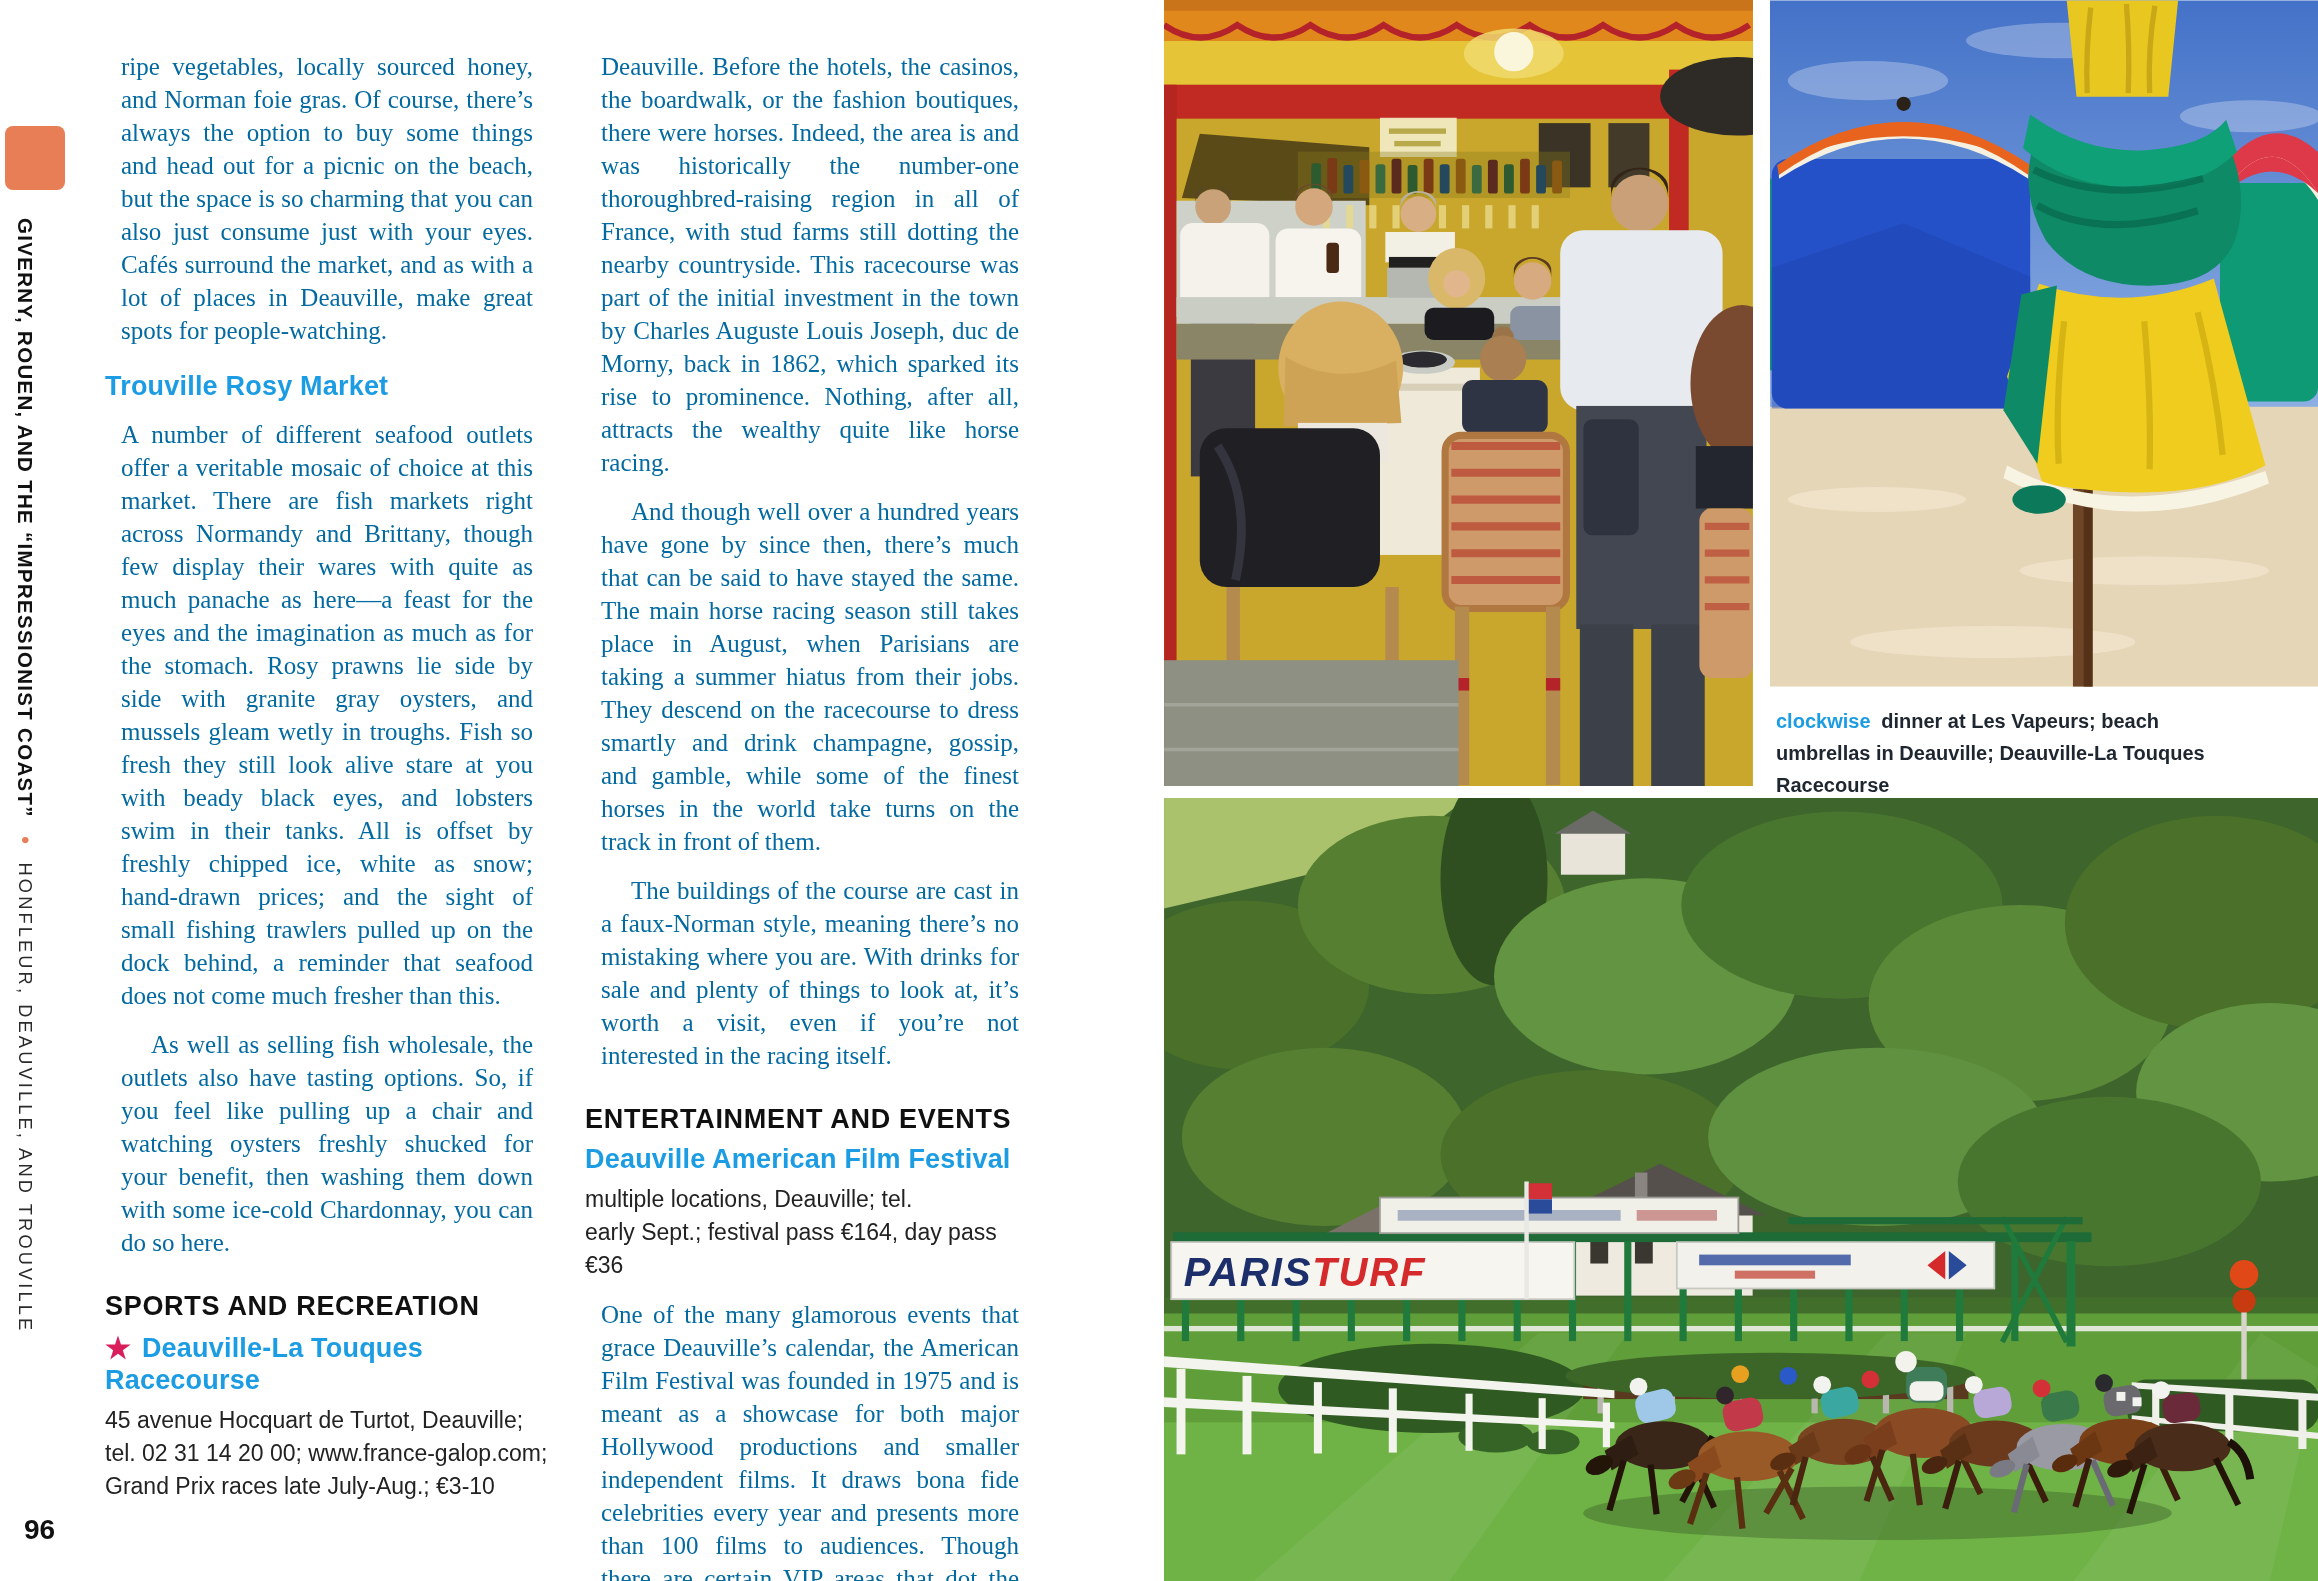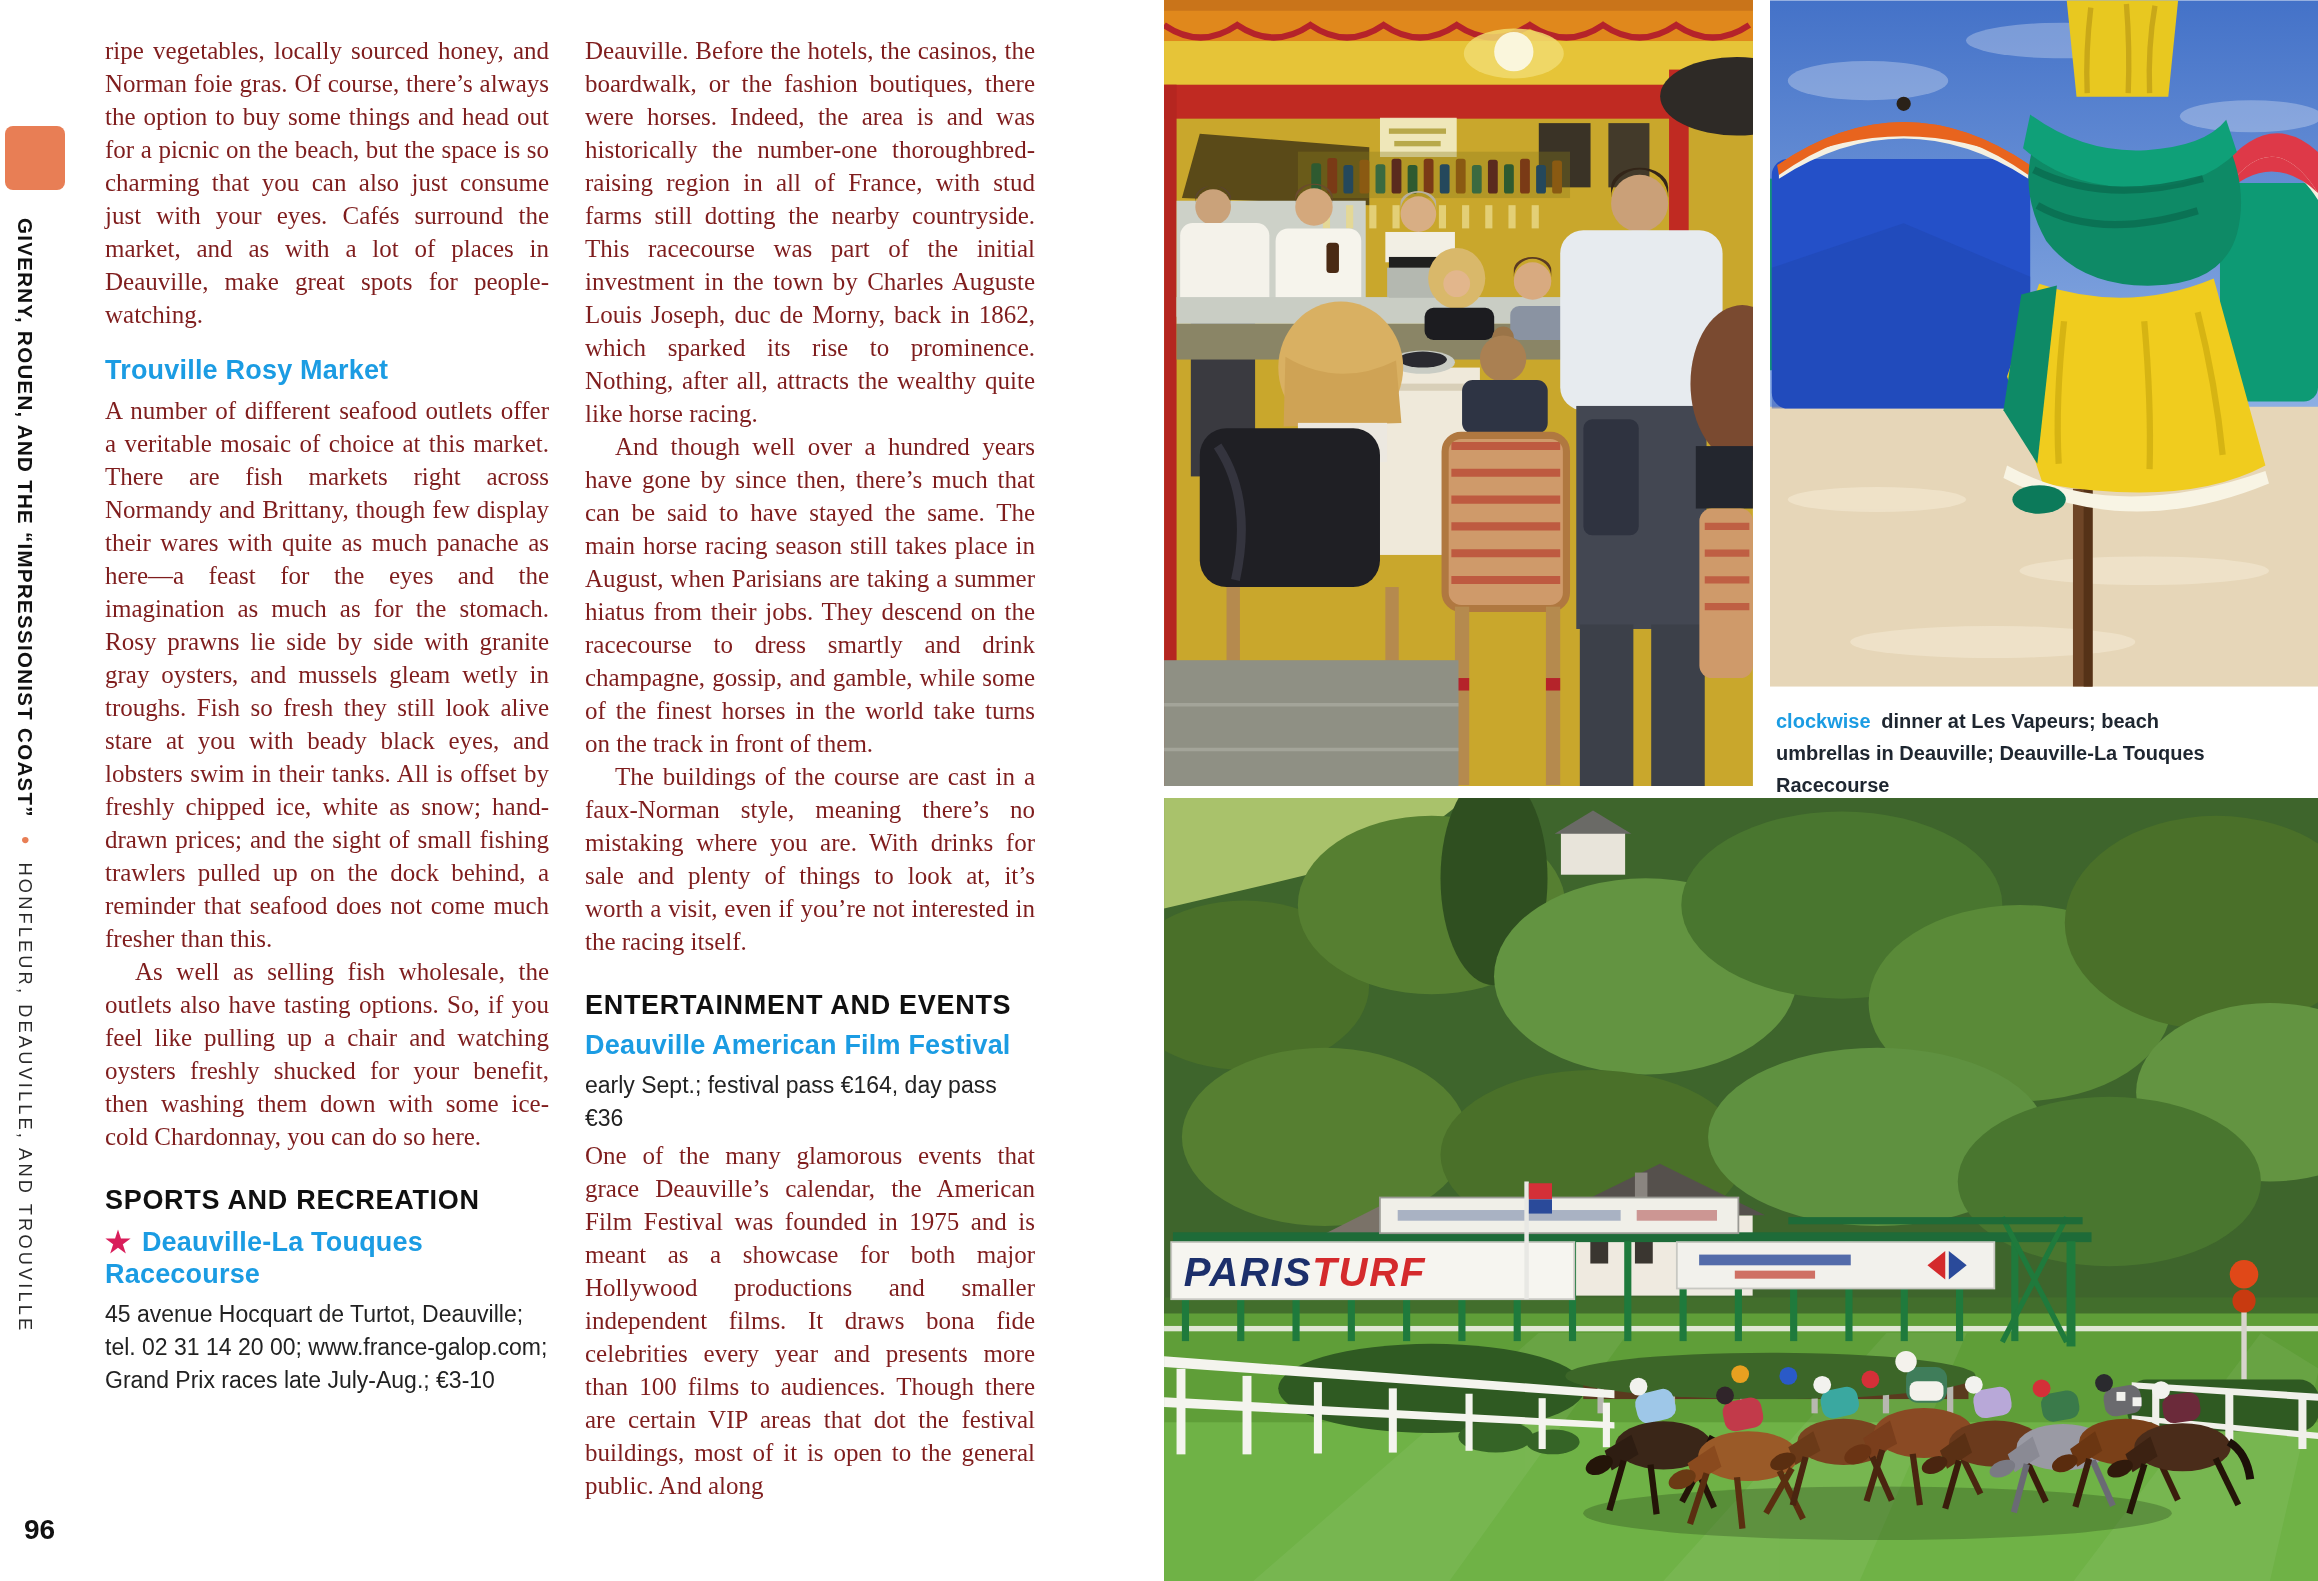--- a/index.html
+++ b/index.html
@@ -10,21 +10,21 @@
   .sidebar-text{position:absolute;left:10.7px;top:218px;height:1124px;writing-mode:vertical-rl;
        font-family:"Liberation Sans",sans-serif;white-space:nowrap;}
   .sidebar-text .chap{font-weight:700;font-size:20.5px;letter-spacing:1.3px;color:#111;}
   .sidebar-text .bullet{color:#e87e55;font-size:23px;margin-inline:14.3px;}
   .sidebar-text .sect{font-size:18.3px;letter-spacing:3.1px;color:#2a2a2a;font-weight:400;}
   .pagenum{position:absolute;left:24px;top:1514px;font:700 28px "Liberation Sans",sans-serif;color:#111;}
   
   .col{position:absolute;top:34px;}
   .col1{left:105px;width:444px;}
   .col2{left:585px;width:450px;}
-  .body{font-size:25px;line-height:33px;text-align:justify;margin:0;color:#7f1d1d;}
+  .body{font-size:25px;line-height:33px;text-align:justify;margin:16px;color:#0369a1;}
   .body.indent{text-indent:30px;}
   .listing-title{font-family:"Liberation Sans",sans-serif;font-weight:700;font-size:27px;
        color:#1b9ce3;margin:24px 0 8px;letter-spacing:0.2px;}
   .listing-title.tight{margin-top:9px;}
   .section-heading{font-family:"Liberation Sans",sans-serif;font-weight:700;font-size:27px;
        color:#101010;letter-spacing:0.7px;margin:32px 0 0;}
   .star{color:#d91e5b;margin-right:10.7px;font-size:29px;vertical-align:-0.9px;}
   .details{margin:0 0 3.6px;}
   .detail-line{font-family:"Liberation Sans",sans-serif;font-size:23px;line-height:33px;color:#222;}
   
@@ -67,20 +67,21 @@
   </div>
 
   <div class="col col2">
     <p class="body">Deauville. Before the hotels, the casinos, the boardwalk, or the fashion boutiques, there were horses. Indeed, the area is and was historically the number-one thoroughbred-raising region in all of France, with stud farms still dotting the nearby countryside. This racecourse was part of the initial investment in the town by Charles Auguste Louis Joseph, duc de Morny, back in 1862, which sparked its rise to prominence. Nothing, after all, attracts the wealthy quite like horse racing.</p>
     <p class="body indent">And though well over a hundred years have gone by since then, there’s much that can be said to have stayed the same. The main horse racing season still takes place in August, when Parisians are taking a summer hiatus from their jobs. They descend on the racecourse to dress smartly and drink champagne, gossip, and gamble, while some of the finest horses in the world take turns on the track in front of them.</p>
     <p class="body indent">The buildings of the course are cast in a faux-Norman style, meaning there’s no mistaking where you are. With drinks for sale and plenty of things to look at, it’s worth a visit, even if you’re not interested in the racing itself.</p>
 
     <h2 class="section-heading">ENTERTAINMENT AND EVENTS</h2>
     <h3 class="listing-title tight">Deauville American Film Festival</h3>
     <div class="details">
+      <div class="detail-line">multiple locations, Deauville; tel.</div>
       <div class="detail-line">early Sept.; festival pass €164, day pass €36</div>
     </div>
     <p class="body">One of the many glamorous events that grace Deauville’s calendar, the American Film Festival was founded in 1975 and is meant as a showcase for both major Hollywood productions and smaller independent films. It draws bona fide celebrities every year and presents more than 100 films to audiences. Though there are certain VIP areas that dot the festival buildings, most of it is open to the general public. And along</p>
   </div>
 
   <div class="caption">
     <span class="lead">clockwise</span><span>dinner at Les Vapeurs; beach umbrellas in Deauville; Deauville-La Touques Racecourse</span>
   </div>
 
   <svg class="photo photo-restaurant" width="589" height="786" viewBox="0 0 660 881">

